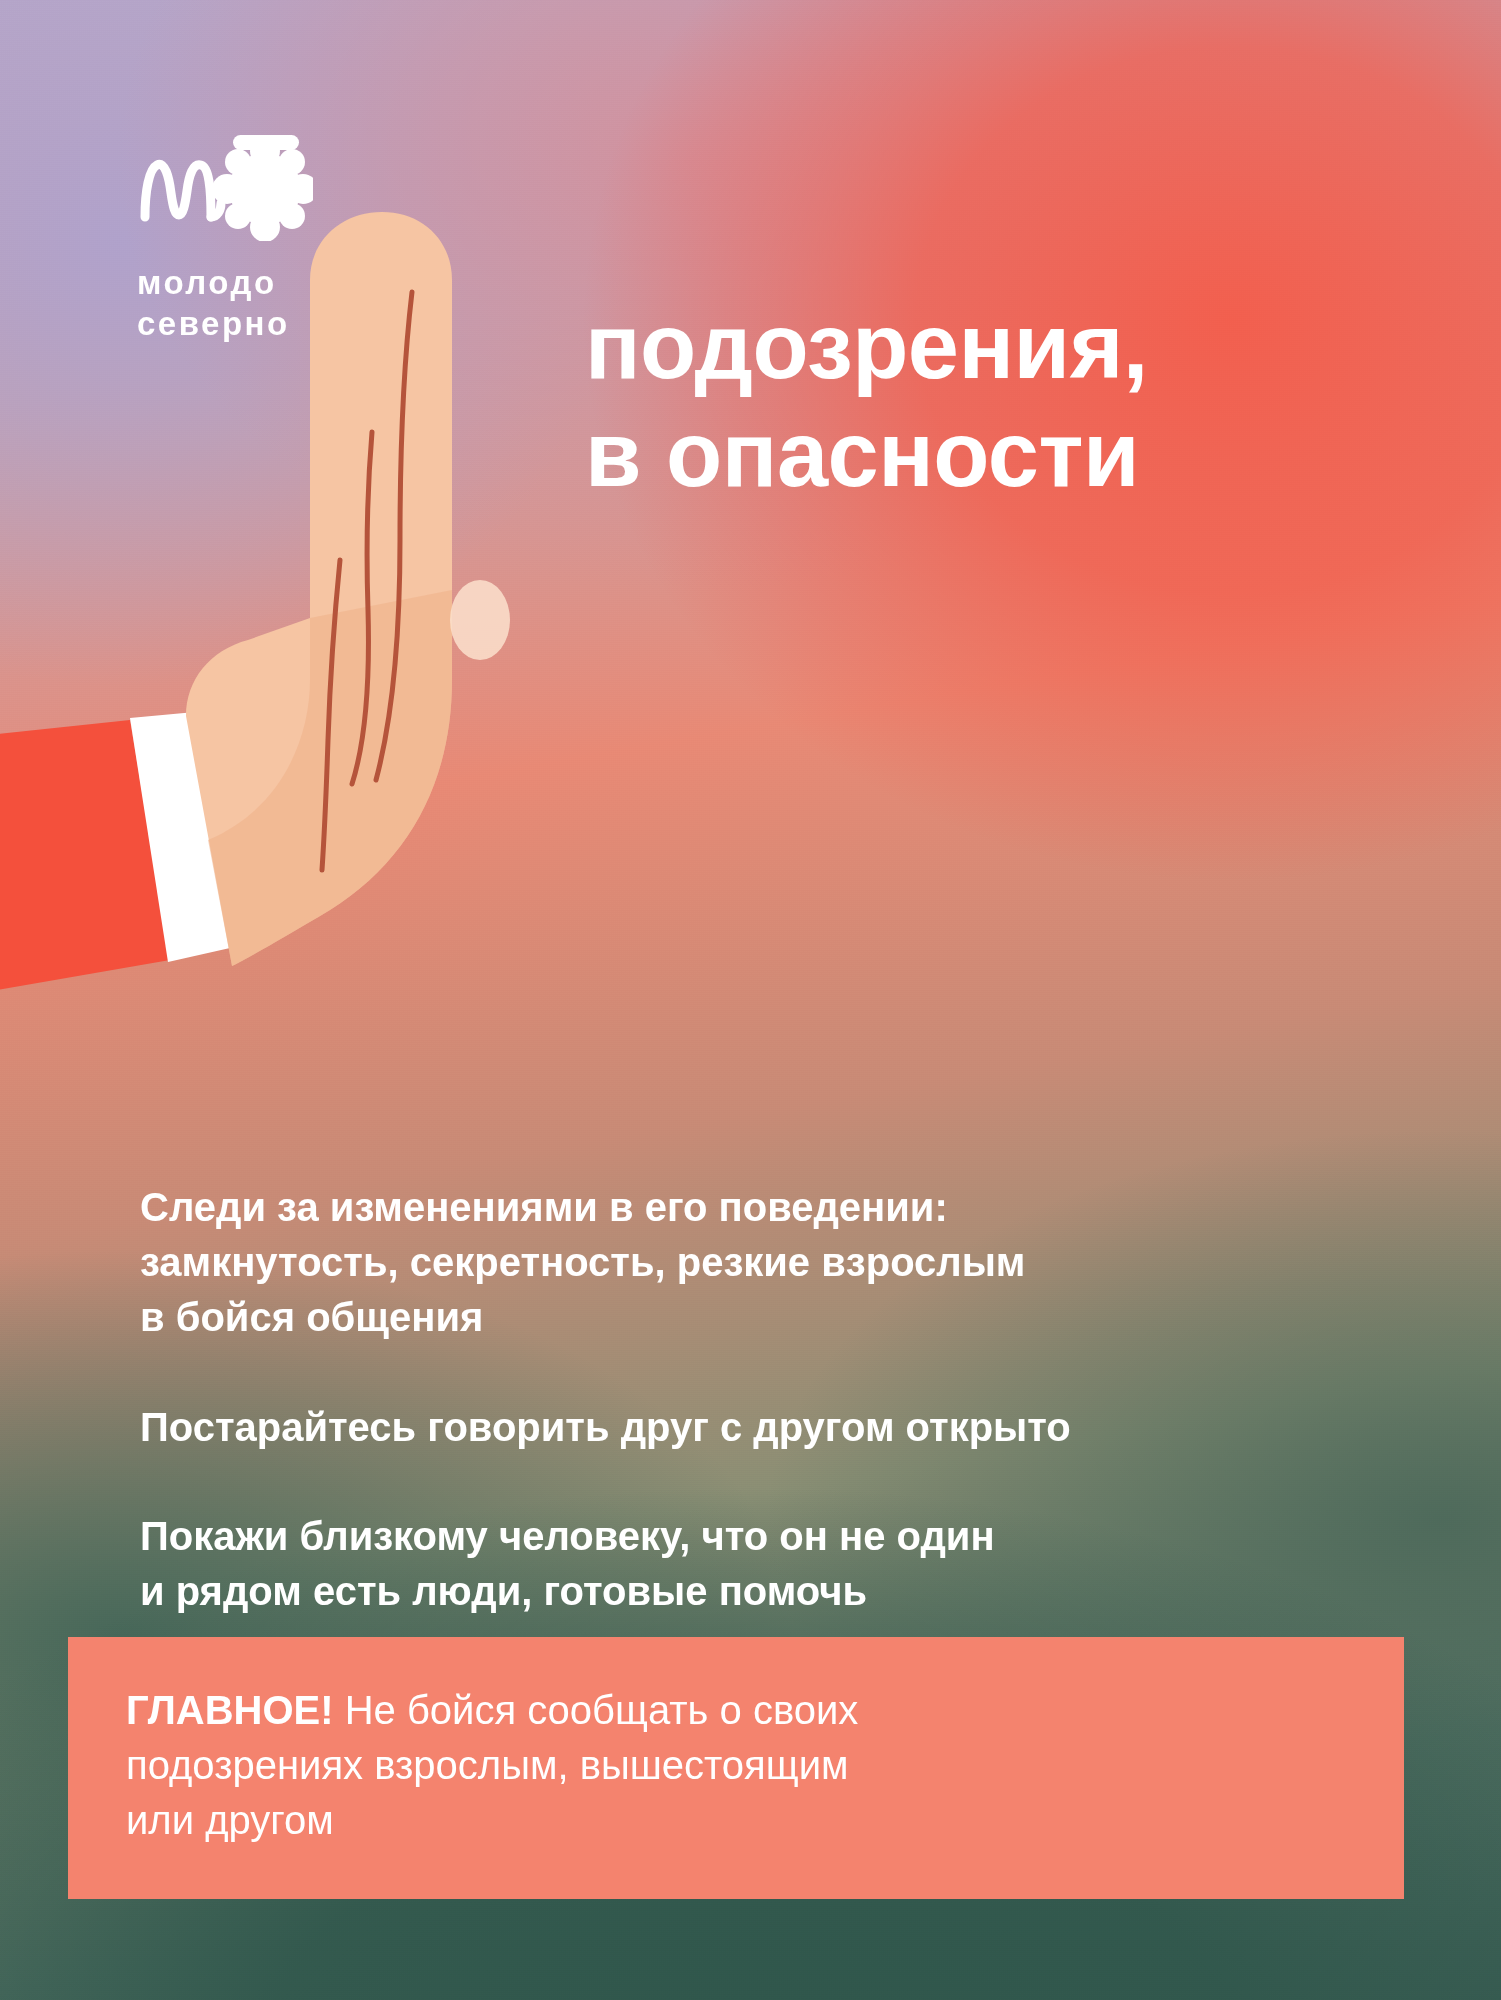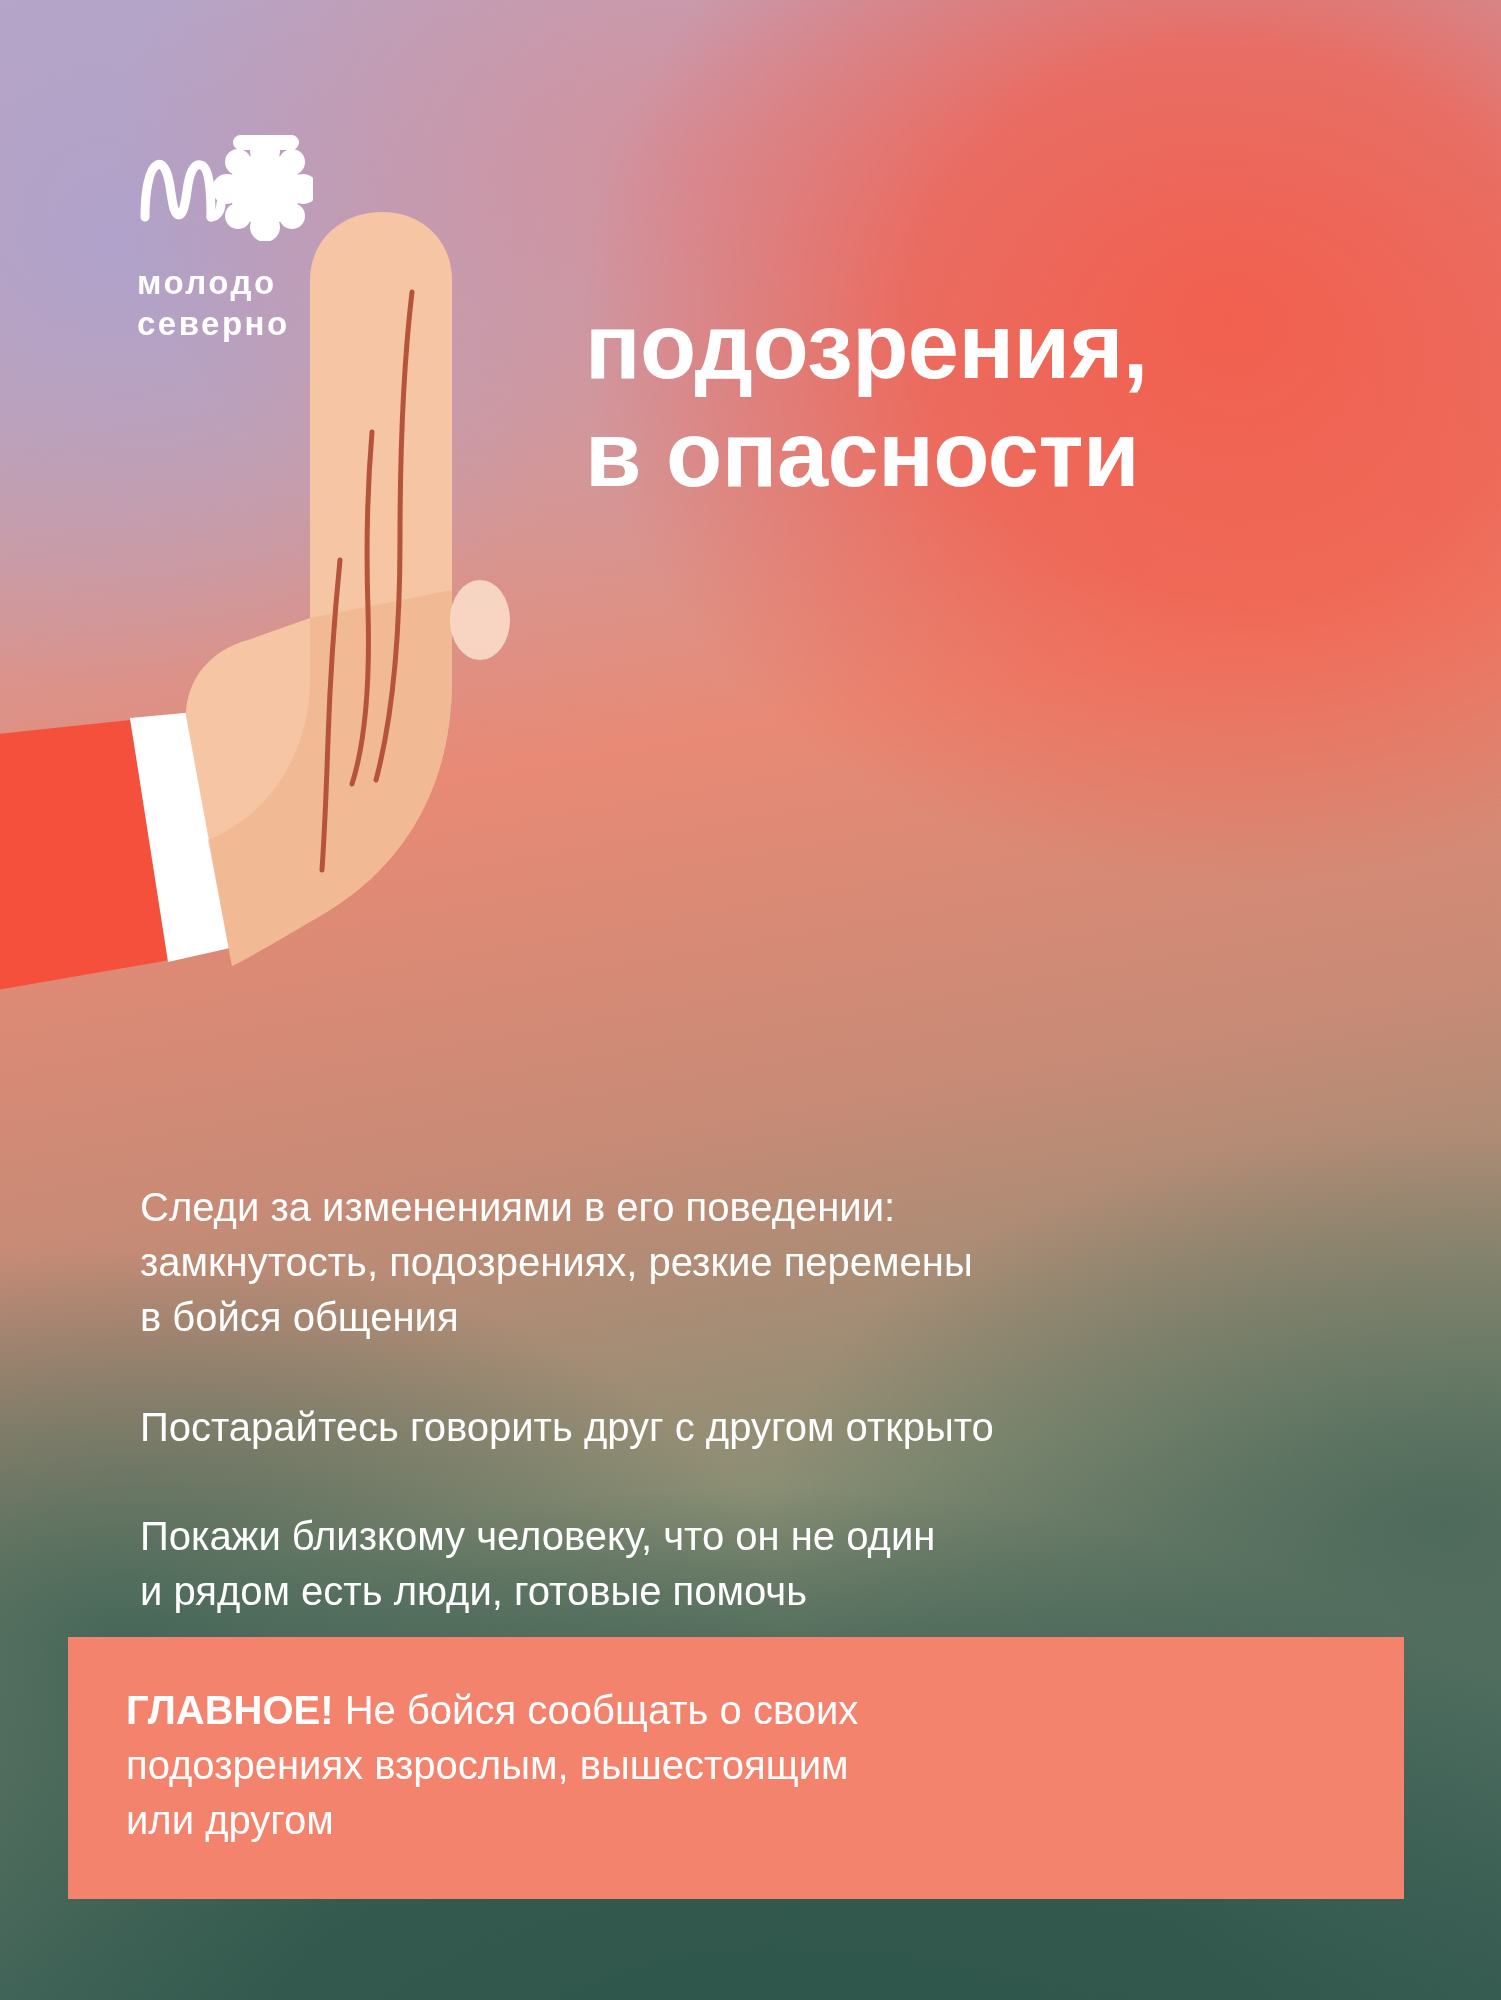--- a/index.html
+++ b/index.html
@@ -96,20 +96,21 @@
     position: absolute;
     left: 140px;
     top: 1140px;
     width: 1210px;
   }
   .para {
     color: #ffffff;
     font-size: 40px;
     line-height: 1.38;
     margin-bottom: 54px;
+    font-weight: bold;
   }
   .para:last-child { margin-bottom: 0; }
   .para .line { display: block; }
   
   .banner {
     position: absolute;
     left: 68px;
     top: 1637px;
     width: 1336px;
     min-height: 244px;
@@ -198,21 +199,21 @@
 
   <h1 class="headline">
     <span class="line">подозрения,</span>
     <span class="line">в опасности</span>
   </h1>
 
   <div class="body-block">
 
     <p class="para">
       <span class="line">Следи за изменениями в его поведении:</span>
-      <span class="line">замкнутость, подозрениях, резкие перемены</span>
+      <span class="line">замкнутость, секретность, резкие взрослым</span>
       <span class="line">в бойся общения</span>
     </p>
 
     <p class="para">
       <span class="line">Постарайтесь говорить друг с другом открыто</span>
     </p>
 
     <p class="para">
       <span class="line">Покажи близкому человеку, что он не один</span>
       <span class="line">и рядом есть люди, готовые помочь</span>

